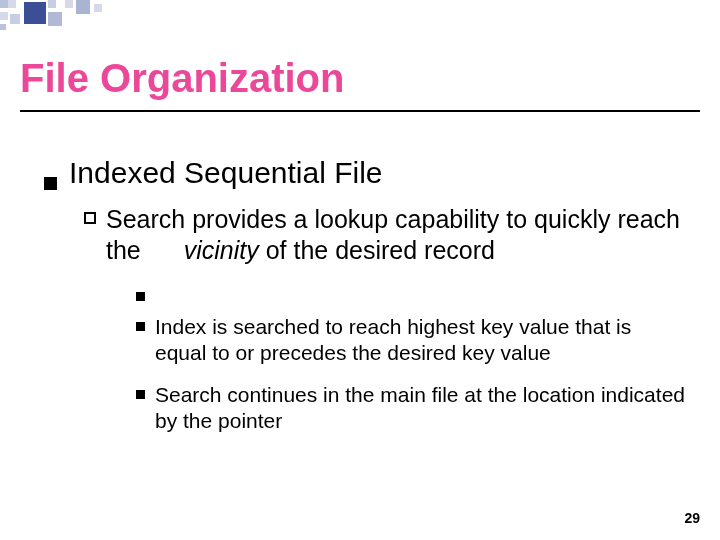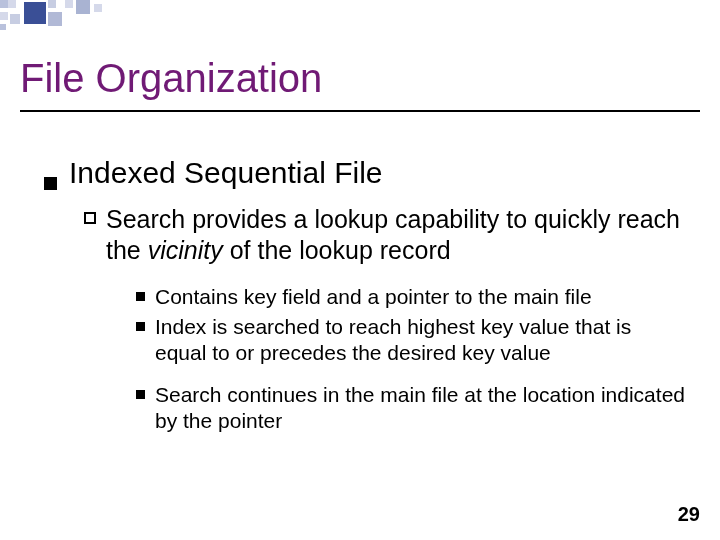--- a/index.html
+++ b/index.html
@@ -33,22 +33,22 @@
   .sq8 { left: 94px; top: 4px; width: 8px; height: 8px; background: #d5d9ea; }
   .sq9 { left: 0; top: 12px; width: 8px; height: 8px; background: #d5d9ea; }
   .sq10 { left: 10px; top: 14px; width: 10px; height: 10px; background: #c7cde2; }
   .sq11 { left: 0; top: 24px; width: 6px; height: 6px; background: #b9c1dc; }
 
   .title {
     position: absolute;
     left: 20px;
     top: 56px;
     font-size: 40px;
-    font-weight: normal;
-    color: #701a75;
+    font-weight: bold;
+    color: #ec4899;
   }
   .title-underline {
     position: absolute;
     left: 20px;
     top: 110px;
     width: 680px;
     height: 2px;
     background: #000000;
   }
 
@@ -84,21 +84,21 @@
     width: 12px;
     height: 12px;
     border: 2px solid #000000;
     flex-shrink: 0;
     margin-top: 8px;
   }
   .level2-text {
     font-size: 25px;
     line-height: 1.25;
   }
-  .italic { font-style: italic; }
+  .italic { font-style: italic; margin-left: 36px; }
 
   .level3 {
     position: absolute;
     left: 136px;
     width: 550px;
     display: flex;
     align-items: flex-start;
     gap: 10px;
   }
   .level3 .bullet-solid {
@@ -111,21 +111,21 @@
     line-height: 1.25;
   }
   .l3a { top: 284px; }
   .l3b { top: 314px; }
   .l3c { top: 370px; margin-top: 12px; }
 
   .page-number {
     position: absolute;
     right: 20px;
     bottom: 14px;
-    font-size: 20px;
+    font-size: 14px;
     font-weight: bold;
   }
 </style>
 </head>
 <body>
 
 <div class="corner-decoration">
   <div class="square sq1"></div>
   <div class="square sq2"></div>
   <div class="square sq3"></div>
@@ -143,27 +143,26 @@
 <div class="title-underline"></div>
 
 <div class="level1">
   <div class="bullet-solid"></div>
   <div class="level1-text">Indexed Sequential File</div>
 </div>
 
 <div class="level2">
   <div class="bullet-hollow"></div>
   <div class="level2-text">
-    <span>Search</span><span> provides a lookup capability to quickly reach the </span><span class="italic">vicinity</span><span> of the lookup record</span>
+    <span>Search</span><span> provides a lookup capability to quickly reach the </span><span class="italic">vicinity</span><span> of the desired record</span>
   </div>
 </div>
 
 <div class="level3 l3a">
   <div class="bullet-solid"></div>
-  <div class="level3-text">Contains key field and a pointer to the main file</div>
 </div>
 
 <div class="level3 l3b">
   <div class="bullet-solid"></div>
   <div class="level3-text">Index is searched to reach highest key value that is equal to or precedes the desired key value</div>
 </div>
 
 <div class="level3 l3c">
   <div class="bullet-solid"></div>
   <div class="level3-text">Search continues in the main file at the location indicated by the pointer</div>

